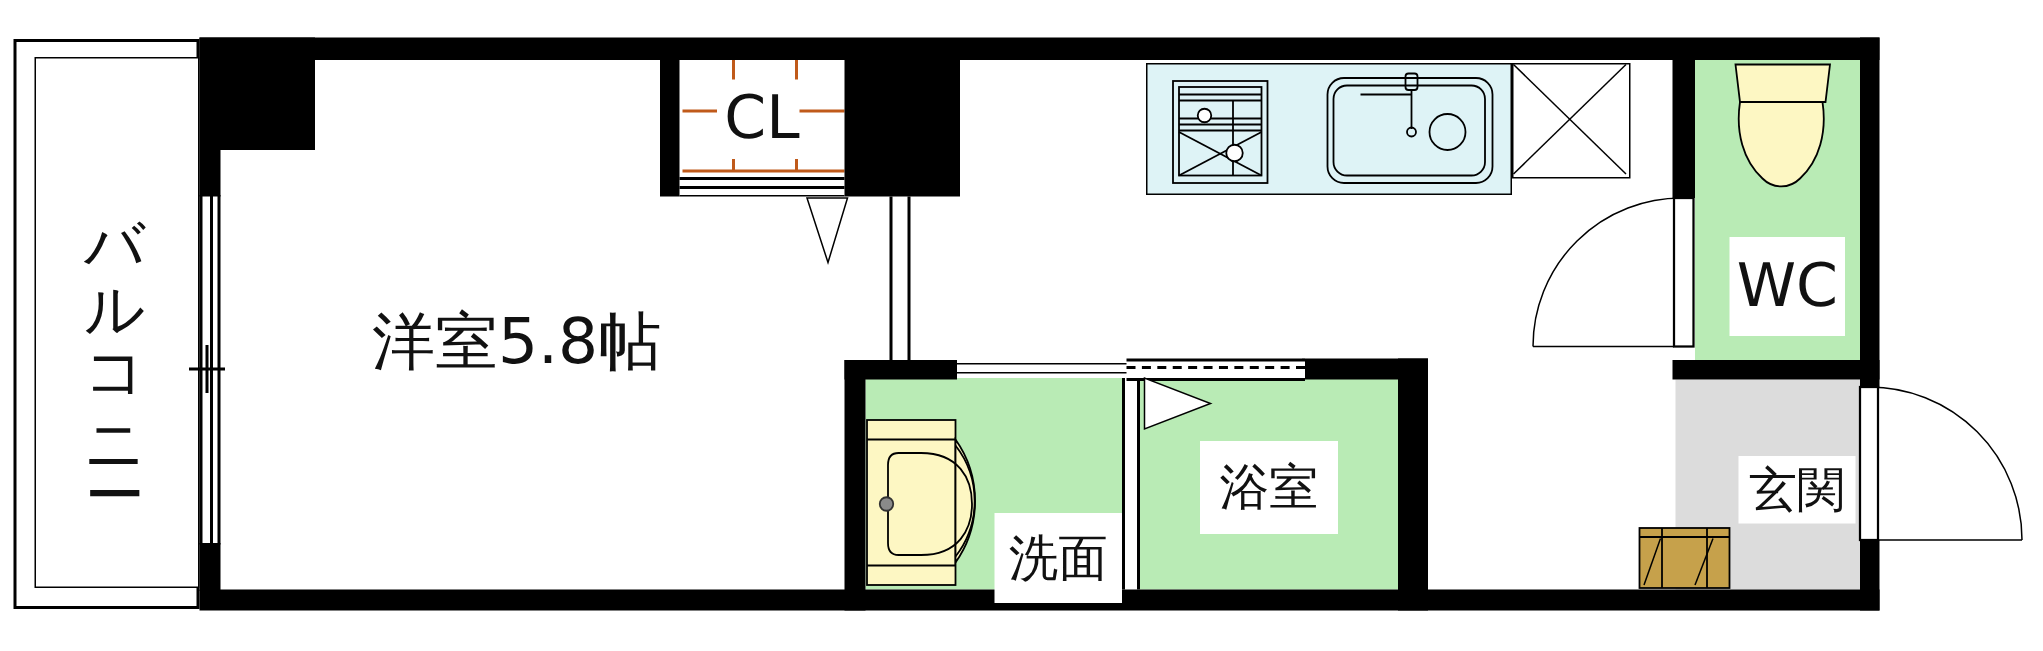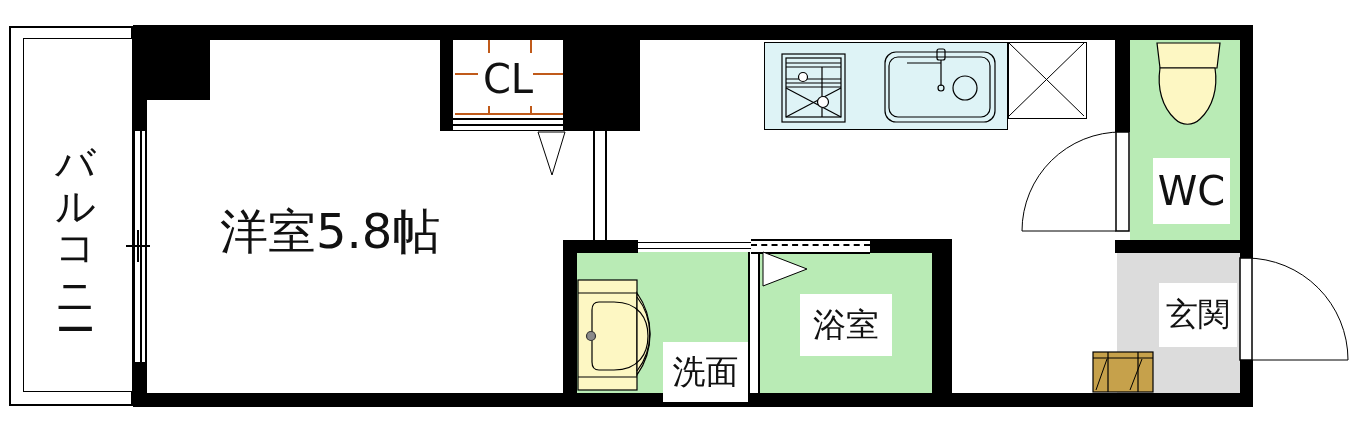--- a/index.html
+++ b/index.html
@@ -144,33 +144,33 @@
       <rect x="1240" y="258" width="12" height="102" fill="#fff" stroke-width="1.5"></rect>
     </g>
 
     <polygon points="538,132 565,132 552,175" fill="#fff" stroke="#000" stroke-width="1"></polygon>
 
     <polygon points="763,252 763,286 807,269" fill="#fff" stroke="#000" stroke-width="1"></polygon>
   </svg>
 
   <div class="abs lbl vtext" style="left:48px;top:100px;width:56px;height:230px;font-size:40px;letter-spacing:2px;text-align:center;z-index:6;">バルコニー</div>
 
-  <div class="abs lbl" style="left:220px;top:200px;font-size:48px;z-index:6;text-align:center;">洋室5.8帖</div>
+  <div class="abs lbl" style="left:248px;top:200px;font-size:42px;z-index:6;text-align:center;">洋室5.8帖</div>
 
   <div class="abs lbl" style="left:453px;top:56px;width:110px;font-size:40px;text-align:center;z-index:6;">CL</div>
 
   <div class="patch" style="left:1153px;top:158px;width:77px;height:66px;">
     <span class="lbl" style="font-size:40px;">WC</span>
   </div>
 
   <div class="patch" style="left:663px;top:297px;width:85px;height:60px;margin-top:45px;">
     <span class="lbl" style="font-size:33px;">洗面</span>
   </div>
 
   <div class="patch" style="left:800px;top:294px;width:92px;height:62px;">
     <span class="lbl" style="font-size:33px;">浴室</span>
   </div>
 
-  <div class="patch" style="left:1159px;top:283px;width:78px;height:64px;">
+  <div class="patch" style="left:1159px;top:304px;width:78px;height:45px;">
     <span class="lbl" style="font-size:32px;">玄関</span>
   </div>
 
 </div>
 
 </body></html>

